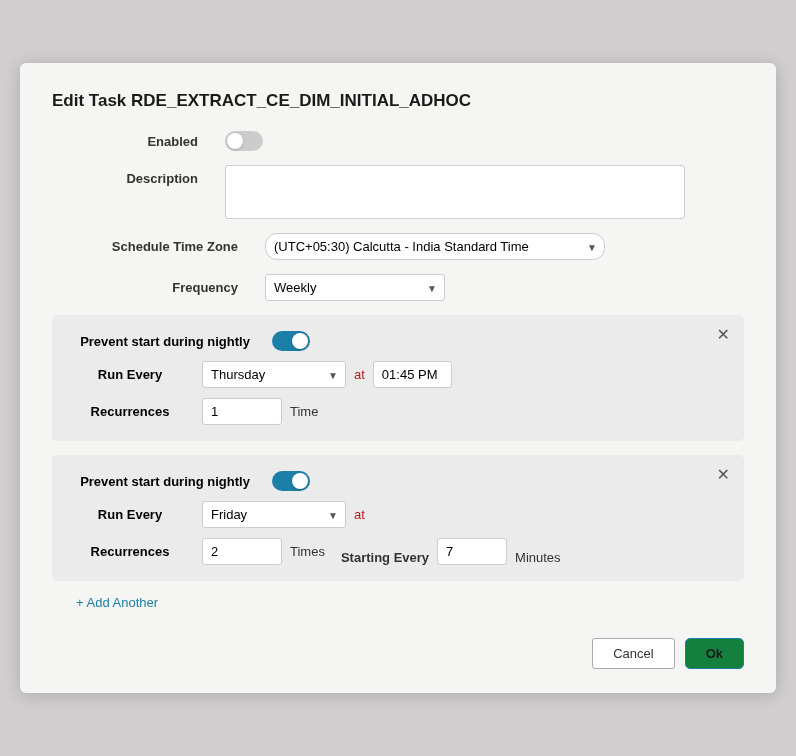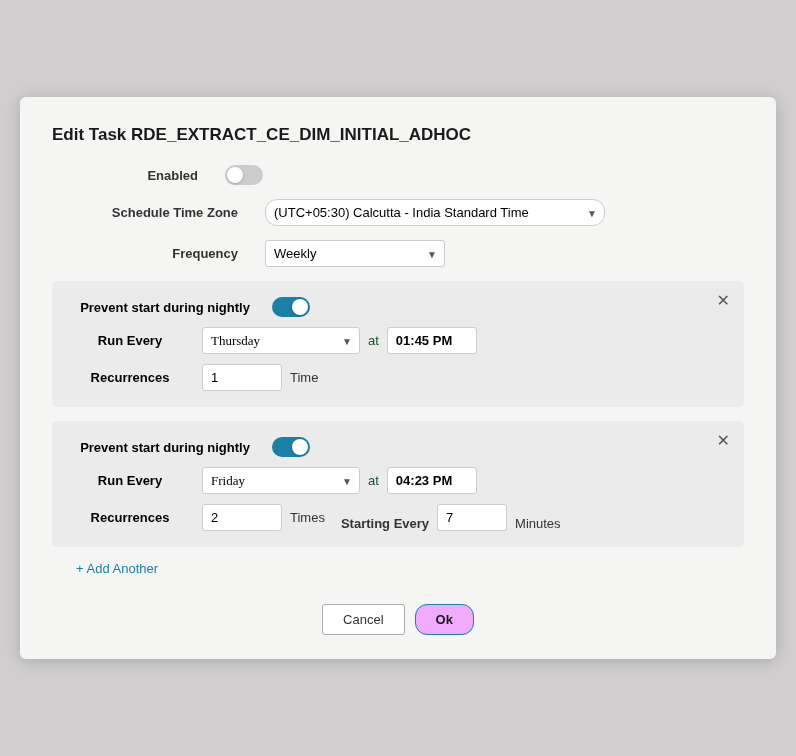--- a/index.html
+++ b/index.html
@@ -102,21 +102,21 @@
       font-size: 10px;
       color: #555;
       position: absolute;
       right: 8px;
       top: 50%;
       transform: translateY(-50%);
       pointer-events: none;
     }
     .select-tz { width: 340px; border-radius: 12px; }
     .select-freq { width: 180px; }
-    .select-day { width: 158px; font-family: Liberation Serif, serif; }
+    .select-day { width: 144px; }
 
     input[type="text"], input[type="number"] {
       border: 1px solid #ccc;
       border-radius: 3px;
       padding: 5px 8px;
       font-size: 13px;
       background: white;
     }
 
     .section-title {
@@ -156,27 +156,27 @@
       text-align: center;
       padding-right: 14px;
       flex-shrink: 0;
     }
     .label-prevent { width: 200px; }
     .label-run { width: 130px; }
     .label-recur { width: 130px; }
 
     .at-label {
       margin: 0 8px;
-      color: #14532d;
+      color: #b91c1c;
     }
     .unit-label {
       margin-left: 8px;
       color: #333;
     }
-    .input-time { width: 90px; font-weight: bold; }
+    .input-time { width: 79px; }
     .input-recur { width: 80px; }
     .input-startevery { width: 70px; }
 
     .starting-every-group {
       display: flex;
       align-items: flex-end;
       margin-left: 16px;
     }
     .starting-every-label {
       font-weight: 600;
@@ -191,38 +191,38 @@
       background: none;
       border: none;
       padding: 0;
       margin-bottom: 20px;
       display: inline-block;
       margin-left: 24px;
     }
 
     .dialog-footer {
       display: flex;
-      justify-content: center;
+      justify-content: flex-end;
       gap: 10px;
       margin-top: 8px;
     }
     .btn-cancel {
       padding: 7px 20px;
       border: 1px solid #aaa;
       border-radius: 3px;
       background: white;
       font-size: 13px;
       cursor: pointer;
       color: #333;
     }
     .btn-ok {
       padding: 7px 20px;
       border: 1px solid #1b7fa8;
-      border-radius: 12px;
-      background: #f0abfc;
+      border-radius: 5px;
+      background: #15803d;
       font-size: 13px;
       cursor: pointer;
       color: #1a1a1a;
       font-weight: 600;
     }
   </style>
 </head>
 <body>
 
 <div class="dialog">
@@ -232,20 +232,24 @@
   <div class="form-row">
     <div class="form-label label-enabled">Enabled</div>
     <div class="toggle-switch">
       <div class="toggle-track" id="toggle-enabled">
         <div class="toggle-thumb"></div>
       </div>
     </div>
   </div>
 
   
+  <div class="form-row">
+    <div class="form-label label-desc">Description</div>
+    <textarea style=""></textarea>
+  </div>
 
   
   <div class="form-row">
     <div class="form-label label-tz">Schedule Time Zone</div>
     <div class="select-wrapper">
       <select class="select-tz">
         <option>(UTC+05:30) Calcutta - India Standard Time</option>
       </select>
     </div>
   </div>
@@ -321,21 +325,20 @@
           <option>Sunday</option>
           <option>Monday</option>
           <option>Tuesday</option>
           <option>Wednesday</option>
           <option>Thursday</option>
           <option selected="">Friday</option>
           <option>Saturday</option>
         </select>
       </div>
       <span class="at-label">at</span>
-      <input type="text" class="input-time" value="04:23 PM" style="">
     </div>
 
     <div class="card-row">
       <div class="card-label label-recur">Recurrences</div>
       <input type="text" class="input-recur" value="2" style="">
       <span class="unit-label">Times</span>
       <div class="starting-every-group">
         <span class="starting-every-label">Starting Every</span>
         <input type="text" class="input-startevery" value="7" style="">
         <span class="unit-label">Minutes</span>

